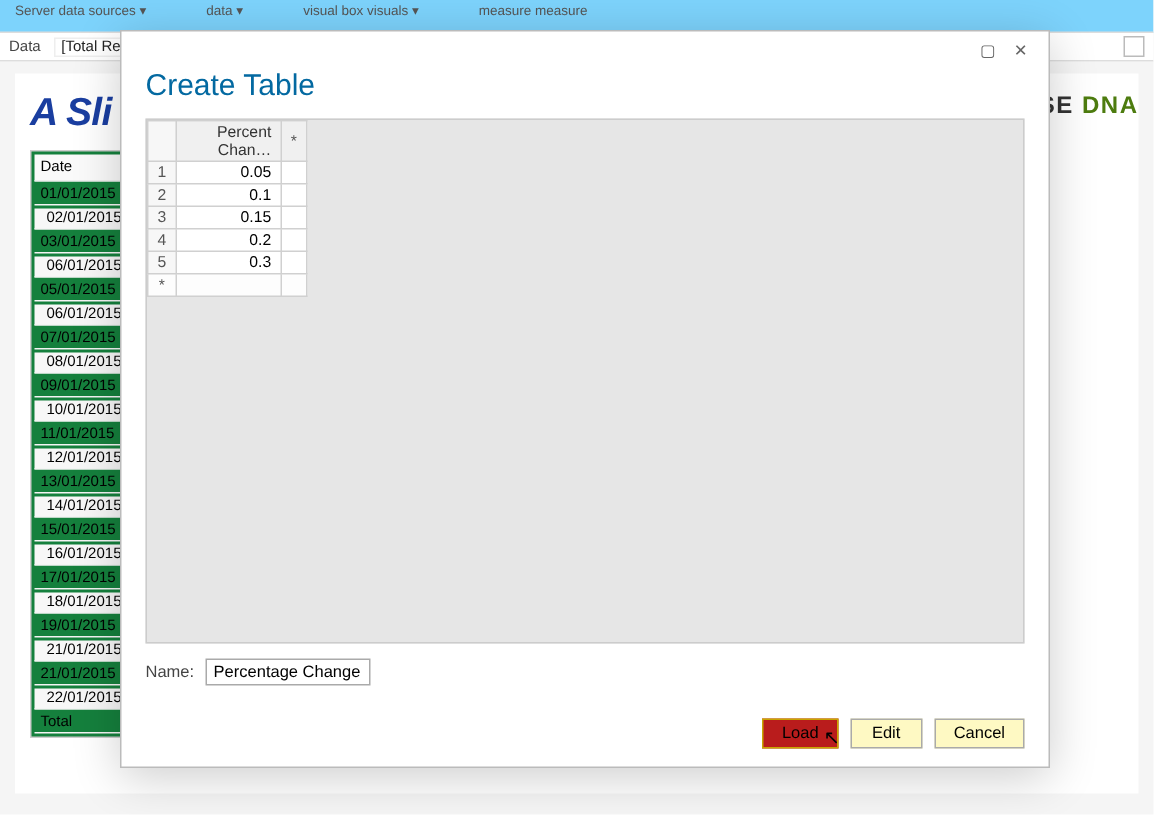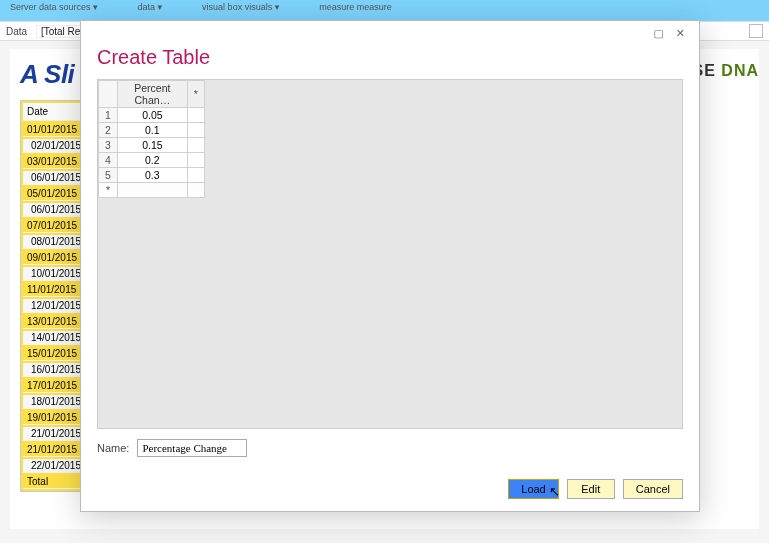--- a/index.html
+++ b/index.html
@@ -55,21 +55,21 @@
       font-size: 26px;
       font-weight: 800;
       font-style: italic;
       letter-spacing: -0.5px;
       margin-bottom: 10px;
     }
     .date-table {
       border: 1px solid #ccc;
       width: 68px;
       font-size: 10px;
-      background: #fde047;
+      background: #15803d;
     }
     .date-table thead th {
       text-align: left;
       font-weight: 400;
       padding: 3px 4px;
       border-bottom: 1px solid #eee;
       background:#fafafa;
     }
     .date-table td {
       padding: 1px 4px;
@@ -93,39 +93,39 @@
     }
     .modal-title-row {
       display:flex;
       justify-content:flex-end;
       padding: 4px 8px 0 8px;
     }
     .modal-title-row span { font-size:11px; color:#666; padding:2px 6px; cursor:pointer;}
     .modal-title {
       font-size: 20px;
       font-weight: 300;
-      color: #be185d;
+      color: #0369a1;
       padding: 4px 16px 10px 16px;
     }
     .grid-area {
       margin: 0 16px;
       background: #e6e6e6;
       height: 360px;
       border: 1px solid #ccc;
       position: relative;
     }
     .preview-table {
       border-collapse: collapse;
       font-size: 10.5px;
       background: #fff;
     }
     .preview-table th, .preview-table td {
       border: 1px solid #d0d0d0;
       padding: 1px 6px;
-      text-align: center;
+      text-align: right;
       height: 15px;
     }
     .preview-table th {
       background: #f0f0f0;
       font-weight: 400;
       color: #333;
     }
     .preview-table .rownum {
       text-align: center;
       width: 16px;
@@ -140,39 +140,39 @@
       gap: 8px;
       padding: 10px 16px 0 16px;
       font-size: 11px;
       color:#444;
     }
     .name-row input {
       border: 1px solid #aaa;
       padding: 2px 4px;
       font-size: 11px;
       width: 110px;
-      font-family: Liberation Serif, serif;
+      font-family: Liberation Sans, sans-serif;
     }
     .button-row {
       display:flex;
       justify-content:flex-end;
       gap: 8px;
       padding: 22px 16px 12px 16px;
     }
     .btn {
       min-width: 48px;
       padding: 3px 12px;
       font-size: 11px;
       border: 1px solid #aaa;
       background: #fef9c3;
       cursor: pointer;
       font-family: inherit;
     }
     .btn.primary {
-      background: #3b82f6;
+      background: #b91c1c;
       border-color: #c9a500;
       font-weight: 400;
     }
     .cursor-arrow {
       position:absolute;
       left: 468px;
       bottom: 12px;
       font-size: 13px;
       color:#000;
       pointer-events:none;

